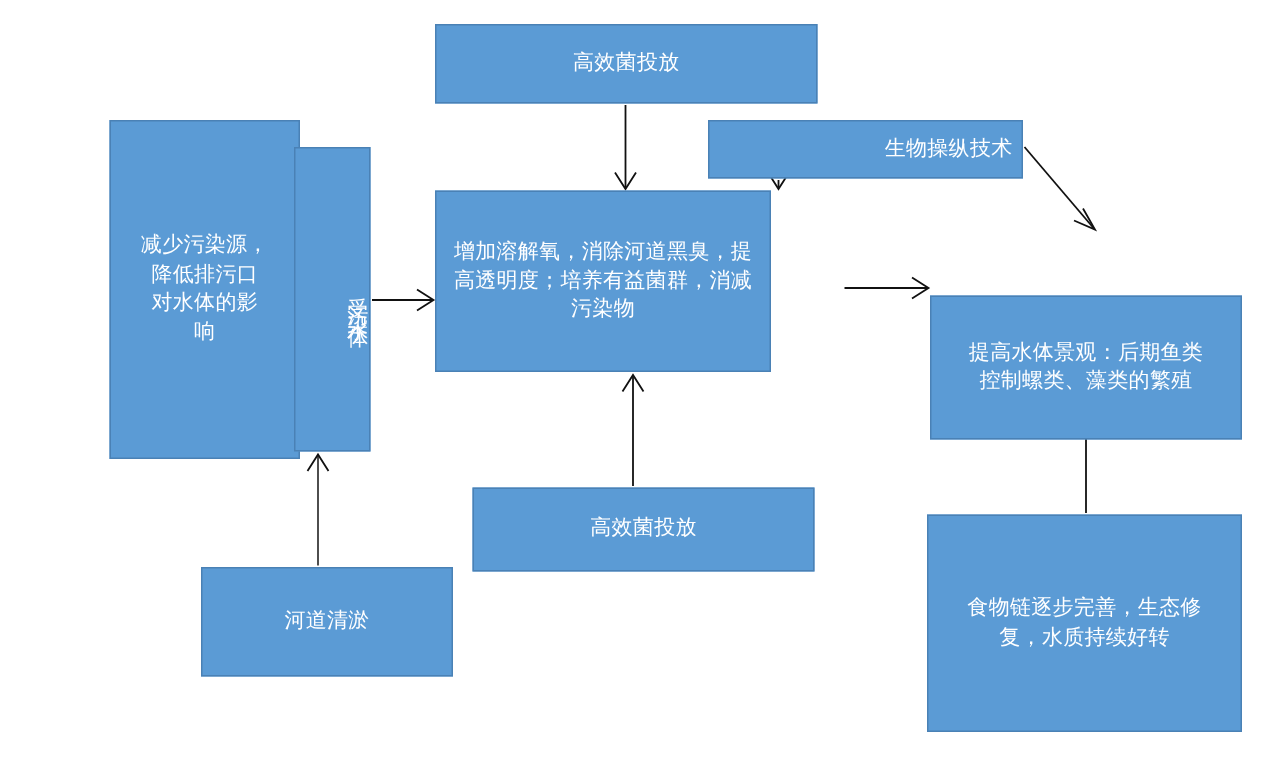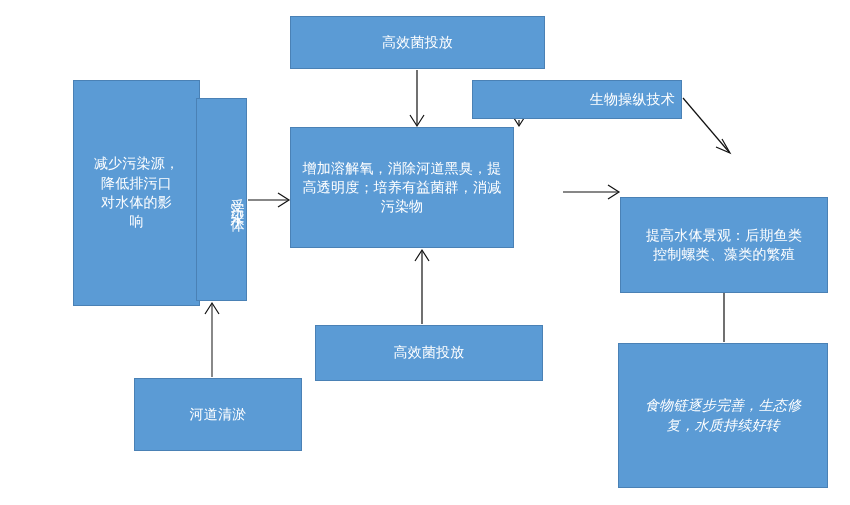--- a/index.html
+++ b/index.html
@@ -156,18 +156,18 @@
   </div>
 
   <div class="node" style="left:315px; top:325px; width:228px; height:56px;">
     <span class="label">高效菌投放</span>
   </div>
 
   <div class="node" style="left:134px; top:378px; width:168px; height:73px;">
     <span class="label">河道清淤</span>
   </div>
 
-  <div class="node" style="left:618px; top:343px; width:210px; height:145px;font-style:italic;">
+  <div class="node" style="left:618px; top:343px; width:210px; height:145px;">
     <span class="label">食物链逐步完善，生态修
 复，水质持续好转</span>
   </div>
 
 </div>
 
 </body></html>

